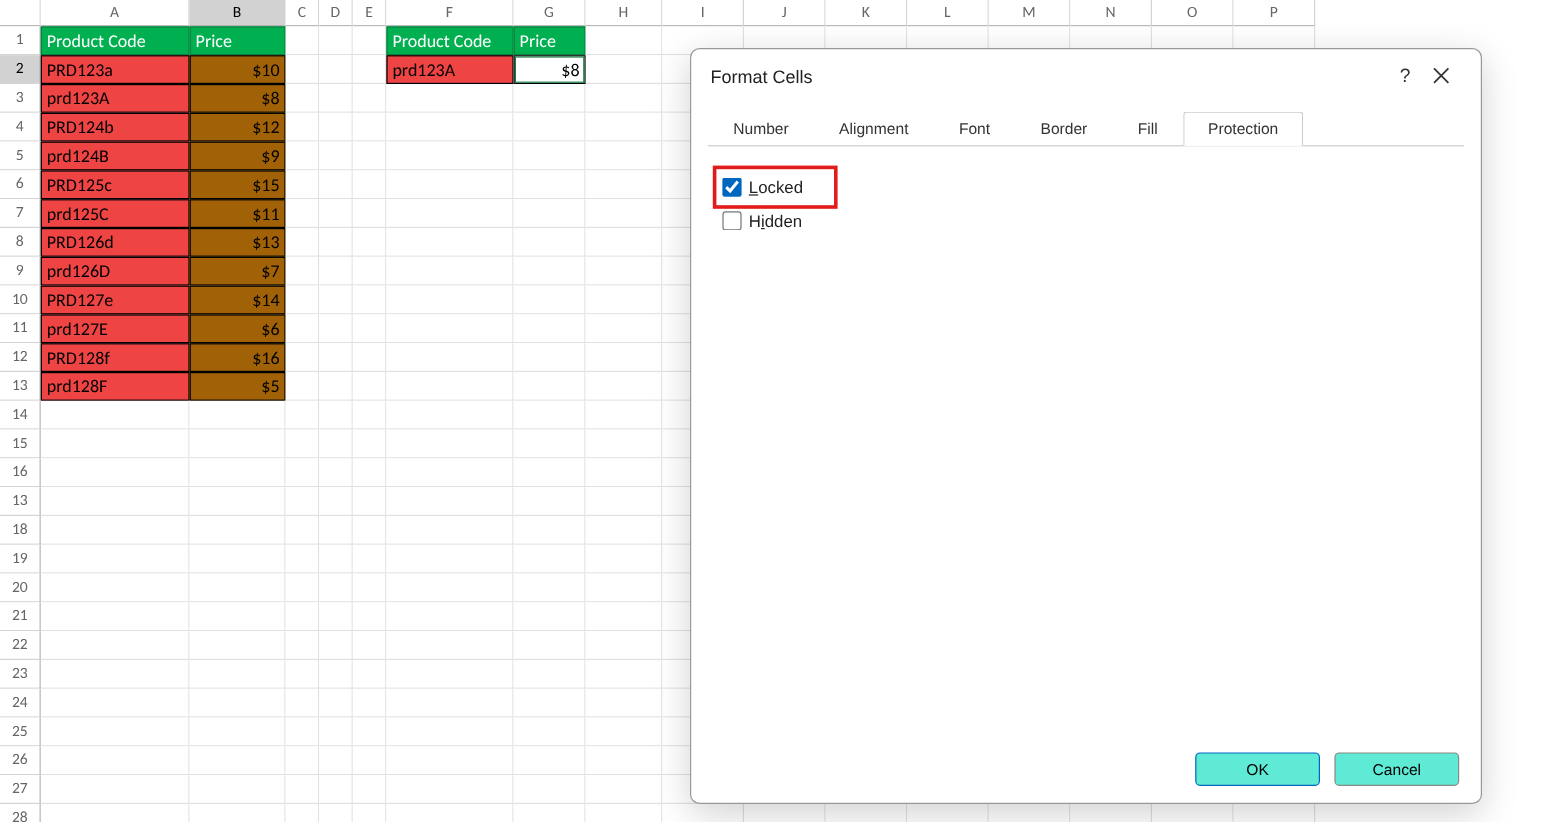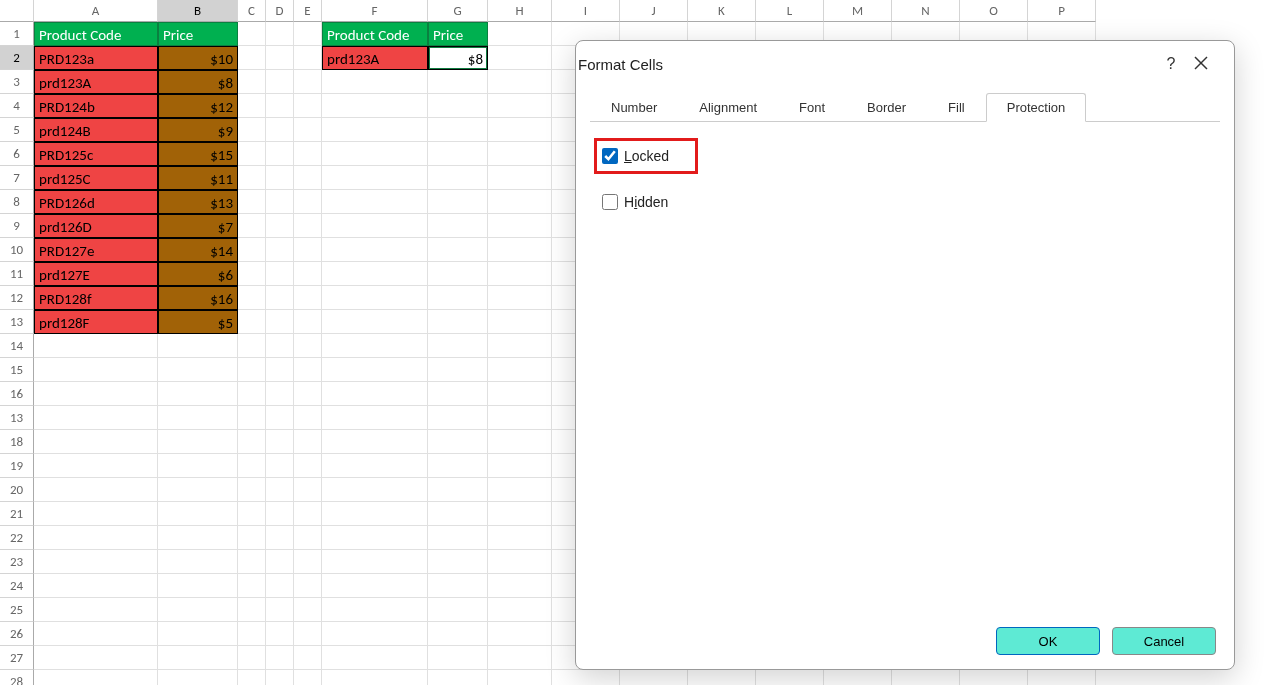--- a/index.html
+++ b/index.html
@@ -84,21 +84,21 @@
   height: 630px;
   background: #fff;
   border: 1px solid #999;
   border-radius: 8px;
   box-shadow: 0 8px 30px rgba(0,0,0,.18);
   font-family: "Segoe UI", Arial, sans-serif;
 }
 .dialog-titlebar {
   display: flex;
   align-items: center;
-  padding: 14px 18px 6px 2px;
+  padding: 14px 18px 6px 16px;
 }
 .dialog-title { font-size: 15px; flex: 1; color:#222; }
 .dialog-help { width: 30px; text-align: center; color: #333; font-size: 16px; cursor: pointer;}
 .dialog-close { width: 30px; text-align: center; cursor:pointer; }
 .dialog-close svg { width:14px; height:14px; }
 .tabbar {
   display: flex;
   border-bottom: 1px solid #ccc;
   margin: 14px 14px 0 14px;
 }
@@ -118,21 +118,21 @@
   border-radius: 3px 3px 0 0;
 }
 .dialog-body { padding: 16px 18px; font-size: 13px; color:#222; }
 .chkrow { display: flex; align-items: center; padding: 2px 0; font-size: 14px;}
 .chkrow input { width:16px; height:16px; margin-right:6px; accent-color:#0067c0; }
 .chkrow label .accel { text-decoration: underline; }
 .locked-highlight {
   border: 3px solid #e21b1b;
   padding: 5px 26px 5px 5px;
   display: inline-flex;
-  margin-bottom: 18px;
+  margin-bottom: 0;
 }
 .hidden-row { padding-left: 8px; }
 .infotext { margin-top: 12px; font-size: 13px; line-height: 1.4; color:#222; }
 .dialog-buttons {
   position: absolute;
   bottom: 14px; right: 18px;
   display: flex;
   gap: 12px;
 }
 .dlgbtn {

